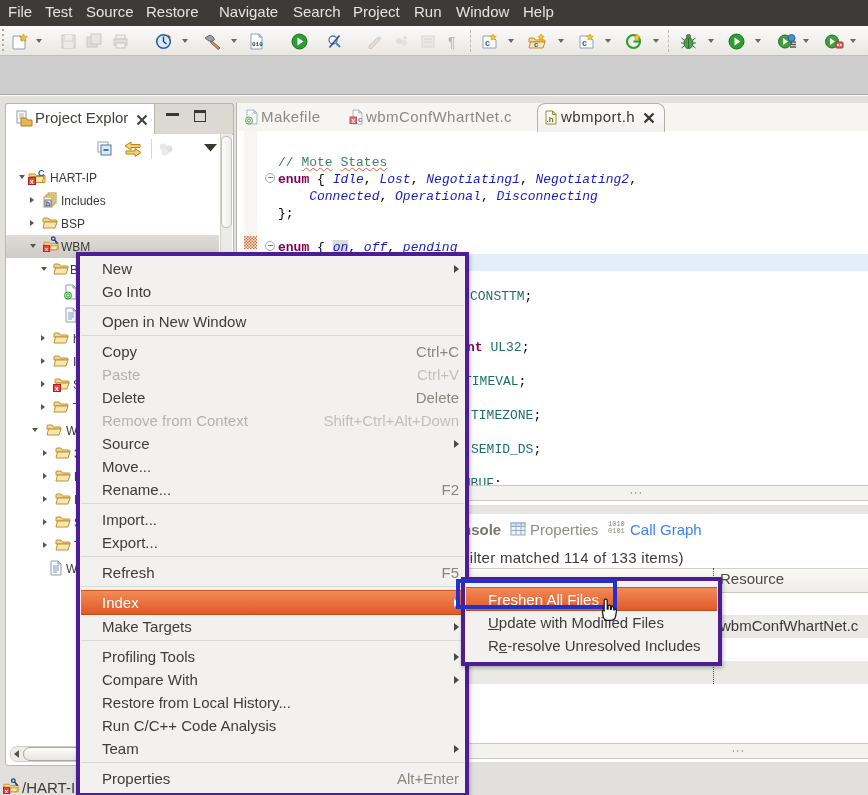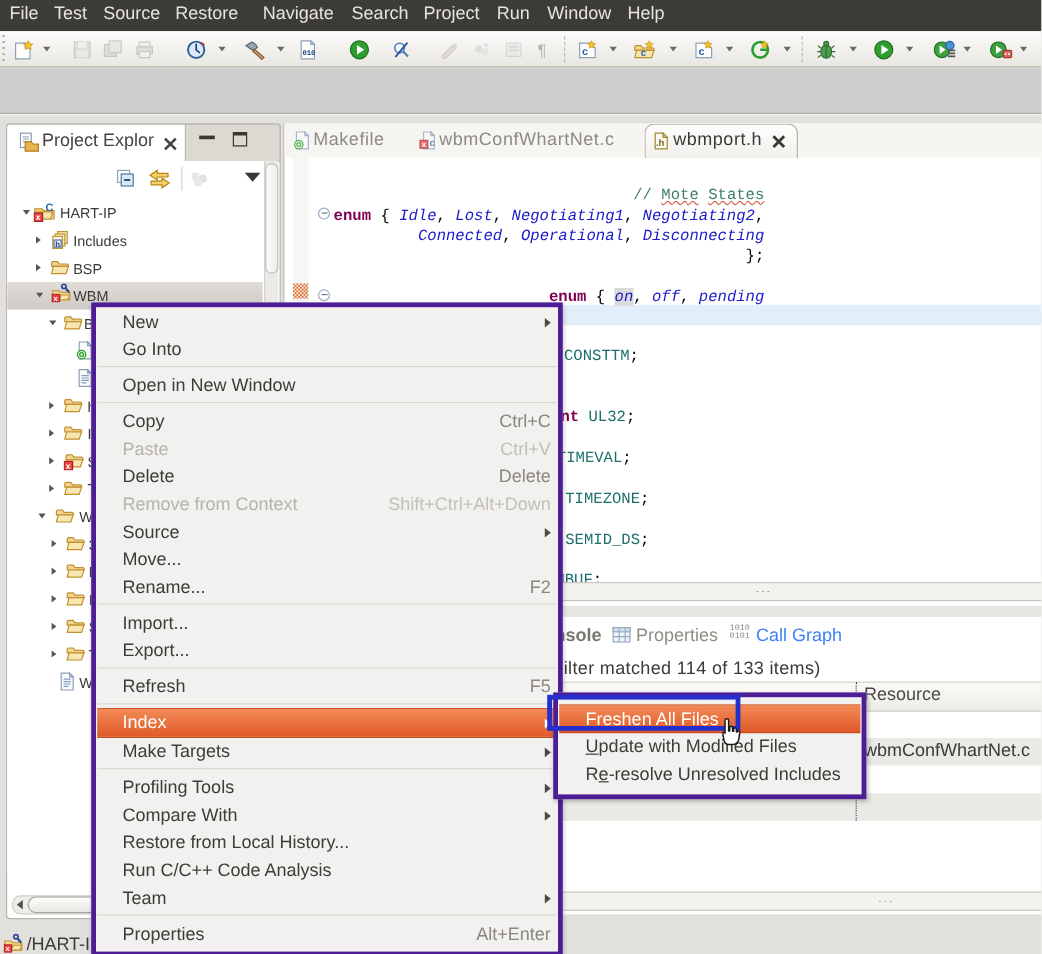--- a/index.html
+++ b/index.html
@@ -412,21 +412,21 @@
 
     <div class="abs" style="left:21px;top:151px;width:611px;height:17px;background:#E3EEFB;"></div>
 
     <div class="abs" style="left:28px;top:70px;width:8px;height:8px;border:1px solid #9FAEC0;border-radius:50%;background:#fff;">
         <div style="position:absolute;left:1.5px;top:3px;width:5px;height:1px;background:#6B7E95;"></div>
       </div>
     <div class="abs" style="left:28px;top:138px;width:8px;height:8px;border:1px solid #9FAEC0;border-radius:50%;background:#fff;">
         <div style="position:absolute;left:1.5px;top:3px;width:5px;height:1px;background:#6B7E95;"></div>
       </div>
 
-    <div class="abs code" style="left:41px;top:51px;text-align:right;"><span class="cm">// <u class="sq">Mote</u> <u class="sq">States</u></span>
+    <div class="abs code" style="left:41px;top:51px;"><span class="cm">// <u class="sq">Mote</u> <u class="sq">States</u></span>
 <span class="kw">enum</span> { <i class="en">Idle</i>, <i class="en">Lost</i>, <i class="en">Negotiating1</i>, <i class="en">Negotiating2</i>,
     <i class="en">Connected</i>, <i class="en">Operational</i>, <i class="en">Disconnecting</i>
 };
 
 <span class="kw">enum</span> { <i class="en" style="background:#DADADA">on</i>, <i class="en">off</i>, <i class="en">pending</i></div>
 
     <div class="abs code" style="left:233px;top:185px;"><span class="ty">CONSTTM</span>;</div>
     <div class="abs code" style="left:230px;top:236px;"><span class="kw">nt</span> <span class="ty">UL32</span>;</div>
     <div class="abs code" style="left:227px;top:270px;"><span class="ty">TIMEVAL</span>;</div>
     <div class="abs code" style="left:234px;top:304px;"><span class="ty">TIMEZONE</span>;</div>

